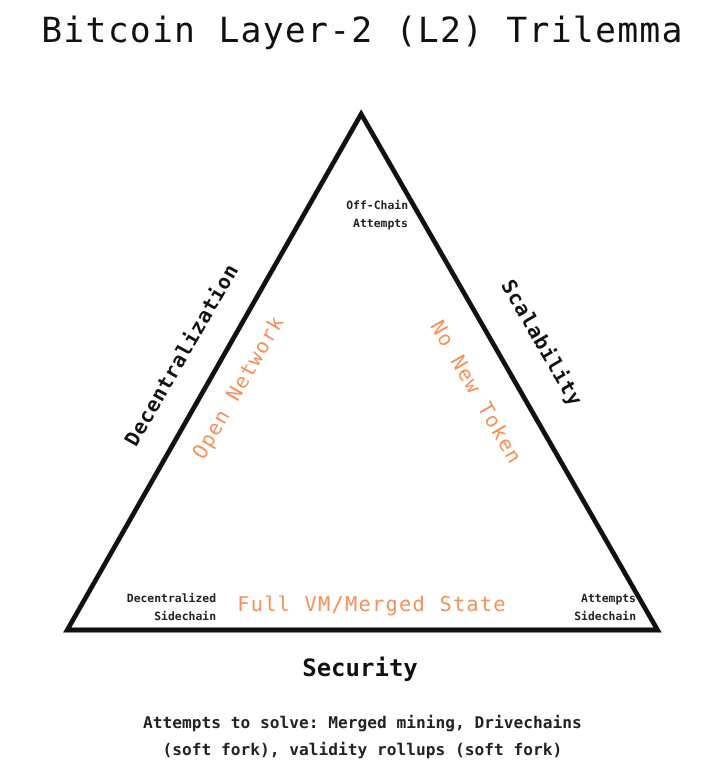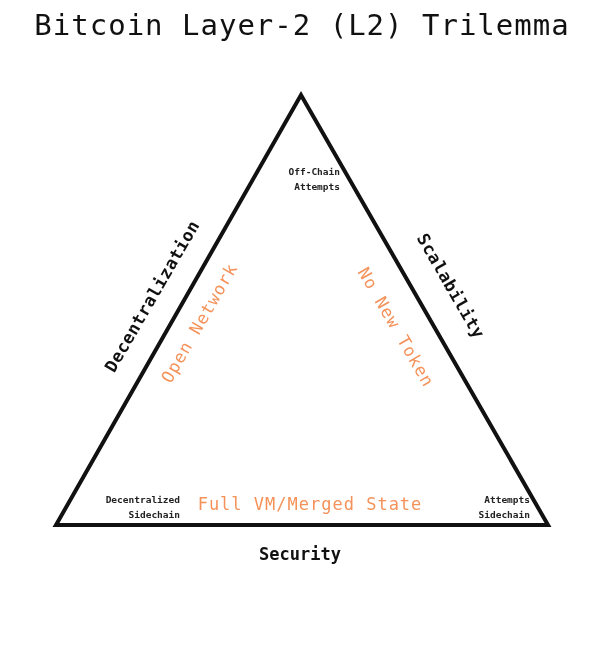--- a/index.html
+++ b/index.html
@@ -6,21 +6,21 @@
     body { width: 604px; height: 651px; position: relative; overflow: hidden;
            font-family: "DejaVu Sans Mono", "Liberation Mono", monospace; color: #111; }
     .title { position: absolute; left: 0; top: 8px; width: 604px; text-align: center;
              font-size: 29px; font-weight: normal; letter-spacing: 1px; }
     svg.tri { position: absolute; left: 0; top: 0; }
     .lbl { position: absolute; white-space: nowrap; }
     .small { font-size: 9.5px; text-align: right; line-height: 15px; font-weight: bold; color: #222; }
     .side { font-size: 17px; font-weight: bold; color: #111; letter-spacing: 0.5px; }
     .orange { color: #f4925a; font-size: 17px; letter-spacing: 1px; }
     .rot { transform-origin: center center; }
-    .bottom { font-size: 17px; font-weight: bold; }
+    .bottom { font-size: 20px; font-weight: bold; }
     .foot { position: absolute; left: 0; width: 604px; text-align: center; top: 592px;
             font-size: 13.5px; line-height: 22px; font-weight: bold; color: #222; }
   </style>
 </head>
 <body>
 
 <div class="title">Bitcoin Layer-2 (L2) Trilemma</div>
 
 <svg class="tri" width="604" height="651">
   <polygon points="301,95 56,525 548,525" fill="none" stroke="#111" stroke-width="4" stroke-linejoin="miter"></polygon>
@@ -41,13 +41,15 @@
 
 <div class="lbl side rot" style="left:62px; top:286px; width:180px; text-align:center; transform: rotate(-60deg);">Decentralization</div>
 <div class="lbl side rot" style="left:386px; top:276px; width:130px; text-align:center; transform: rotate(60deg);">Scalability</div>
 <div class="lbl bottom" style="left:200px; top:544px; width:200px; text-align:center;">Security</div>
 
 <div class="lbl orange rot" style="left:133px; top:315px; width:130px; text-align:center; transform: rotate(-60deg);">Open Network</div>
 <div class="lbl orange rot" style="left:330px; top:315px; width:130px; text-align:center; transform: rotate(60deg);">No New Token</div>
 <div class="lbl orange" style="left:180px; top:494px; width:260px; text-align:center;">Full VM/Merged State</div>
 
 <div class="foot">
+  <div>Attempts to solve: Merged mining, Drivechains</div>
+  <div>(soft fork), validity rollups (soft fork)</div>
 </div>
 
 </body></html>

